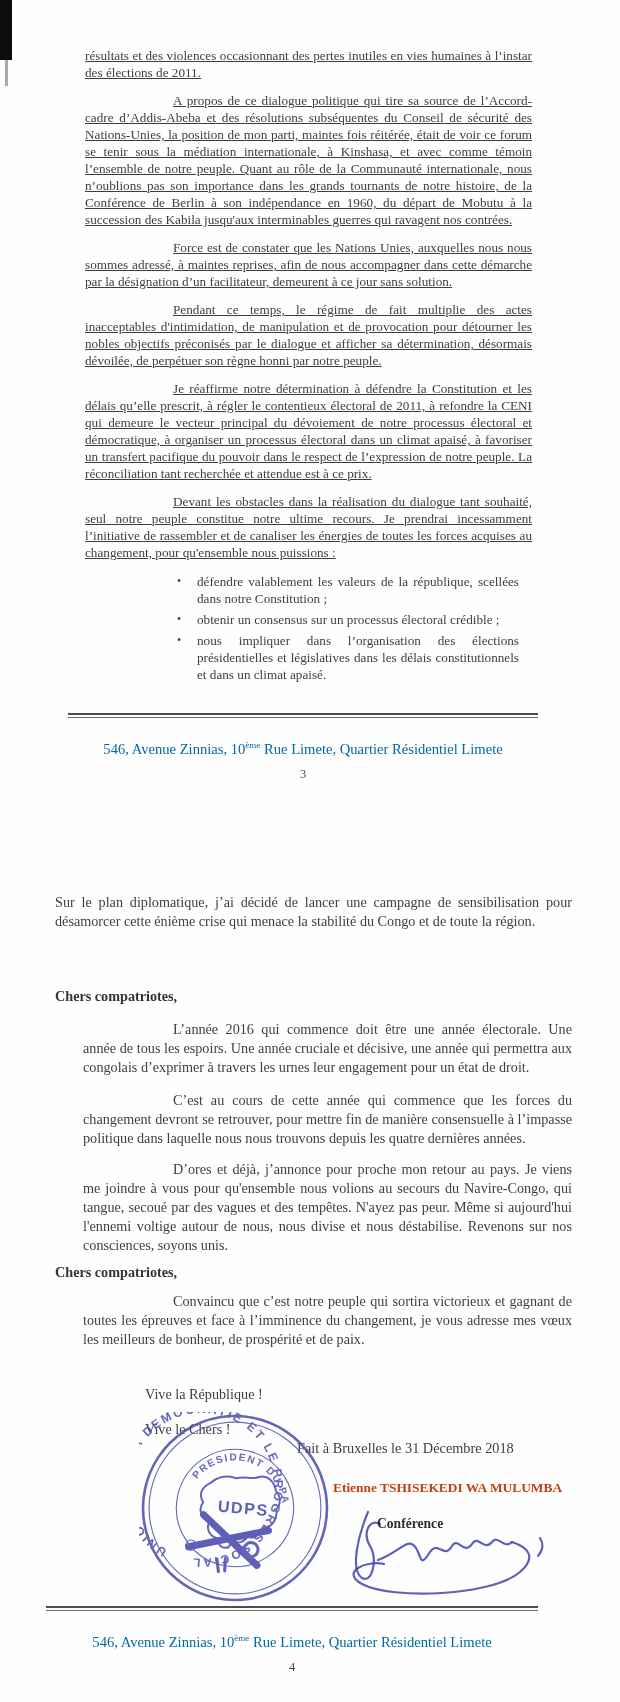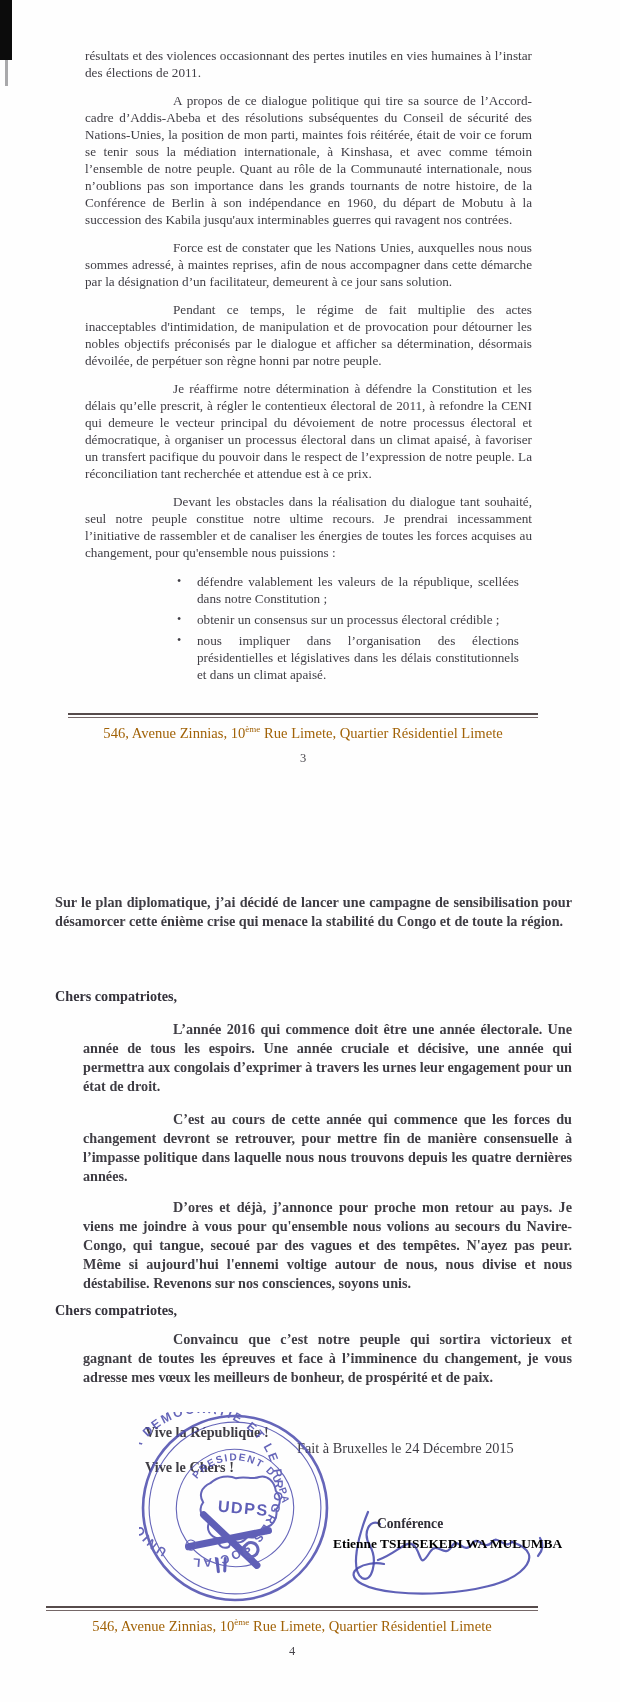--- a/index.html
+++ b/index.html
@@ -8,53 +8,53 @@
     background:#fefefe;
     font-family:"Liberation Serif","DejaVu Serif",serif;
     color:#3f3d44;
   }
   
   .corner-bar{position:absolute;left:0;top:0;width:12px;height:60px;background:#0c0c0c;}
   .corner-tail{position:absolute;left:5px;top:60px;width:3px;height:26px;background:#a9a9ab;}
 
   
   .page3{position:absolute;left:85px;top:47px;width:447px;font-size:13.2px;line-height:17px;}
-  .page3 p{margin:0 0 11px 0;text-align:justify;}
+  .page3 p{margin:0 0 11px 0;text-align:justify;text-decoration:underline;}
   .page3 p.ind{text-indent:88px;}
   .page3 p:last-of-type{margin-bottom:9px;}
   .bullets{margin:12px 0 0 88px;padding:0 0 0 24px;width:322px;list-style:none;}
   .bullets li{position:relative;margin:0 0 4px 0;text-align:justify;}
   .bullets li .dot{position:absolute;left:-20px;top:0;font-size:12px;}
 
   
   .page4{position:absolute;left:55px;top:893px;width:517px;font-size:14.2px;line-height:19px;}
-  .page4 p{margin:0;text-align:justify;font-weight:bold;}
+  .page4 p{margin:0;text-align:justify;}
   .page4 p.ind{text-indent:90px;margin-left:28px;}
   .p4-sal1{margin-top:56px !important;font-weight:bold;color:#34323b;text-align:left !important;}
   .p4-sal2{margin-top:8px !important;font-weight:bold;color:#34323b;text-align:left !important;}
   .p4-p1{margin-top:14px !important;}
   .p4-p2{margin-top:14px !important;}
   .p4-p3{margin-top:12px !important;}
   .p4-p4{margin-top:10px !important;}
   .vive{margin-left:90px !important;text-align:center;}
   .vive1{margin-top:36px !important;}
   .vive2{margin-top:16px !important;}
 
   
   .footer{position:absolute;text-align:center;}
   .footer .rule{height:2px;border-top:2px solid #564b4b;border-bottom:1px solid #756767;}
-  .footer .address{margin-top:6px;font-size:14.6px;color:#a16207;}
+  .footer .address{margin-top:22px;font-size:14.6px;color:#0369a1;}
   .footer .address sup{font-size:9px;}
   .footer .pageno{margin-top:9px;font-size:12.5px;color:#47454b;}
   .footer3{top:713px;left:68px;width:470px;}
   .footer4{top:1606px;left:46px;width:492px;}
 
   
   .dateline{position:absolute;left:297px;top:1440px;font-size:14.3px;color:#3e3c43;z-index:6;}
-  .sig-name{position:absolute;left:333px;top:1536px;font-size:13.4px;font-weight:bold;color:#000000;z-index:6;}
+  .sig-name{position:absolute;left:333px;top:1480px;font-size:13.4px;font-weight:bold;color:#c2410c;z-index:6;}
   .sig-title{position:absolute;left:377px;top:1516px;font-size:13.6px;font-weight:bold;color:#2f2d36;z-index:6;}
   .signature{position:absolute;left:308px;top:1498px;width:245px;height:110px;z-index:5;}
   .signature path{fill:none;stroke:#4345aa;stroke-width:2.2;stroke-linecap:round;opacity:.85;}
 
   
   .stamp{position:absolute;left:139px;top:1412px;width:192px;height:192px;z-index:7;opacity:.86;}
   .stamp circle{fill:none;stroke:#4d4dae;}
   .stamp .ringtext{fill:#4d4dae;font-family:"Liberation Sans","DejaVu Sans",sans-serif;font-weight:bold;font-size:12px;letter-spacing:2.2px;}
   .stamp .arctext{fill:#4d4dae;font-family:"Liberation Sans","DejaVu Sans",sans-serif;font-weight:bold;font-size:10px;letter-spacing:1.6px;}
   .stamp .udps{fill:#4646ac;font-family:"Liberation Sans","DejaVu Sans",sans-serif;font-weight:bold;font-size:16px;letter-spacing:1.5px;}
@@ -94,21 +94,21 @@
     <p class="p4-sal1">Chers compatriotes,</p>
     <p class="ind p4-p1">L’année 2016 qui commence doit être une année électorale. Une année de tous les espoirs. Une année cruciale et décisive, une année qui permettra aux congolais d’exprimer à travers les urnes leur engagement pour un état de droit.</p>
     <p class="ind p4-p2">C’est au cours de cette année qui commence que les forces du changement devront se retrouver, pour mettre fin de manière consensuelle à l’impasse politique dans laquelle nous nous trouvons depuis les quatre dernières années.</p>
     <p class="ind p4-p3">D’ores et déjà, j’annonce pour proche mon retour au pays.  Je viens me joindre à vous pour qu'ensemble nous volions au secours du Navire-Congo, qui tangue, secoué par des vagues et des tempêtes. N'ayez pas peur.  Même si aujourd'hui l'ennemi voltige autour de nous, nous divise et nous déstabilise. Revenons sur nos consciences, soyons unis.</p>
     <p class="p4-sal2">Chers compatriotes,</p>
     <p class="ind p4-p4">Convaincu que c’est notre peuple qui sortira victorieux et gagnant de toutes les épreuves et face à l’imminence du changement, je vous adresse mes vœux les meilleurs de bonheur, de prospérité et de paix.</p>
     <p class="vive vive1">Vive la République !</p>
     <p class="vive vive2">Vive le Chers !</p>
   </section>
 
-  <div class="dateline">Fait à Bruxelles le 24 Décembre 2015</div>
+  <div class="dateline">Fait à Bruxelles le 31 Décembre 2018</div>
   <div class="sig-name">Etienne TSHISEKEDI WA MULUMBA</div>
   <div class="sig-title">Conférence</div>
 
   <svg class="signature" viewBox="0 0 245 110">
     <path d="M 60 14 C 50 38, 42 72, 54 80 C 64 86, 70 62, 62 48 C 54 34, 62 20, 72 26"></path>
     <path d="M 70 62 C 92 54, 100 38, 108 50 C 114 60, 112 70, 122 54 C 130 42, 136 62, 144 48 C 150 38, 156 58, 164 46 C 170 36, 176 54, 184 44 C 190 36, 196 52, 204 44"></path>
     <path d="M 204 44 C 222 50, 228 60, 212 74 C 184 98, 84 102, 54 86 C 32 74, 58 62, 76 66"></path>
     <path d="M 232 40 C 236 46, 235 52, 230 58"></path>
   </svg>
 

